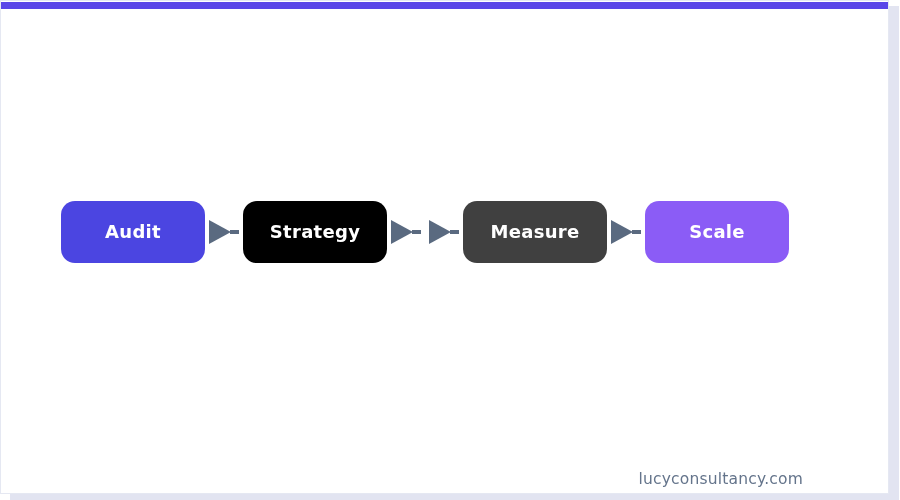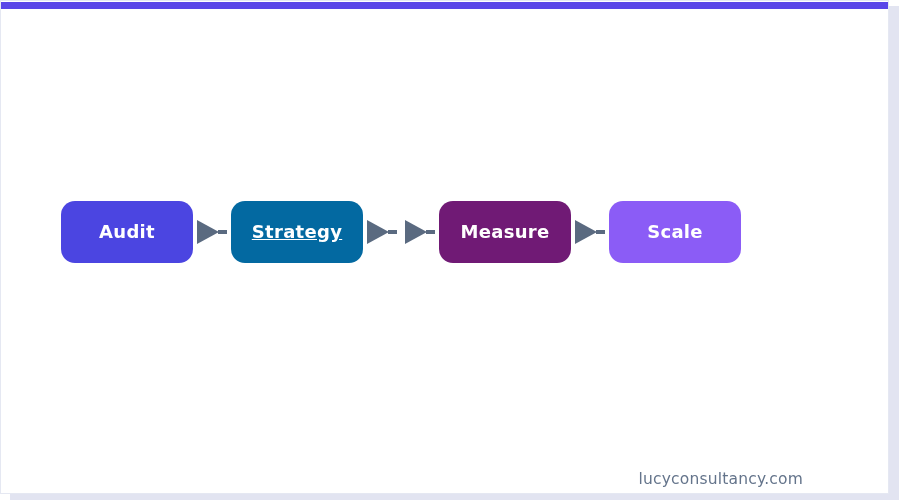--- a/index.html
+++ b/index.html
@@ -31,21 +31,21 @@
     color: var(--title-text, #1f2940);
   }
   .flow-row {
     position: absolute;
     left: 60px; top: 199px;
     height: 63px;
     display: flex;
     align-items: center;
   }
   .step {
-    width: 132px; height: 62px;
+    width: 144px; height: 62px;
     border-radius: 14px;
     display: flex;
     align-items: center;
     justify-content: center;
     color: #ffffff;
     font-size: 18px;
     font-weight: 700;
     letter-spacing: 0.3px;
     flex: 0 0 auto;
   }
@@ -75,36 +75,36 @@
   <div class="flow-row">
       <div class="step" style="background: rgb(75, 69, 225);">
     <span>Audit</span>
   </div>
       <div class="arrow-wrap">
     <svg width="31" height="26" viewBox="0 0 31 26">
       <polygon points="0,1 22,13 0,25" fill="var(--arrow, #5a6a80)"></polygon>
       <rect x="21" y="11" width="9" height="4" fill="var(--arrow, #5a6a80)"></rect>
     </svg>
   </div>
-      <div class="step" style="background: #0369a1; text-decoration: underline;">
+      <div class="step" style="background: #000000;">
     <span>Strategy</span>
   </div>
       <div class="arrow-wrap">
     <svg width="31" height="26" viewBox="0 0 31 26">
       <polygon points="0,1 22,13 0,25" fill="var(--arrow, #5a6a80)"></polygon>
       <rect x="21" y="11" width="9" height="4" fill="var(--arrow, #5a6a80)"></rect>
     </svg>
   </div>
       <div class="arrow-wrap">
     <svg width="31" height="26" viewBox="0 0 31 26">
       <polygon points="0,1 22,13 0,25" fill="var(--arrow, #5a6a80)"></polygon>
       <rect x="21" y="11" width="9" height="4" fill="var(--arrow, #5a6a80)"></rect>
     </svg>
   </div>
-      <div class="step" style="background: #701a75;">
+      <div class="step" style="background: #404040;">
     <span>Measure</span>
   </div>
       <div class="arrow-wrap">
     <svg width="31" height="26" viewBox="0 0 31 26">
       <polygon points="0,1 22,13 0,25" fill="var(--arrow, #5a6a80)"></polygon>
       <rect x="21" y="11" width="9" height="4" fill="var(--arrow, #5a6a80)"></rect>
     </svg>
   </div>
       <div class="step" style="background: #8b5cf6;">
     <span>Scale</span>

